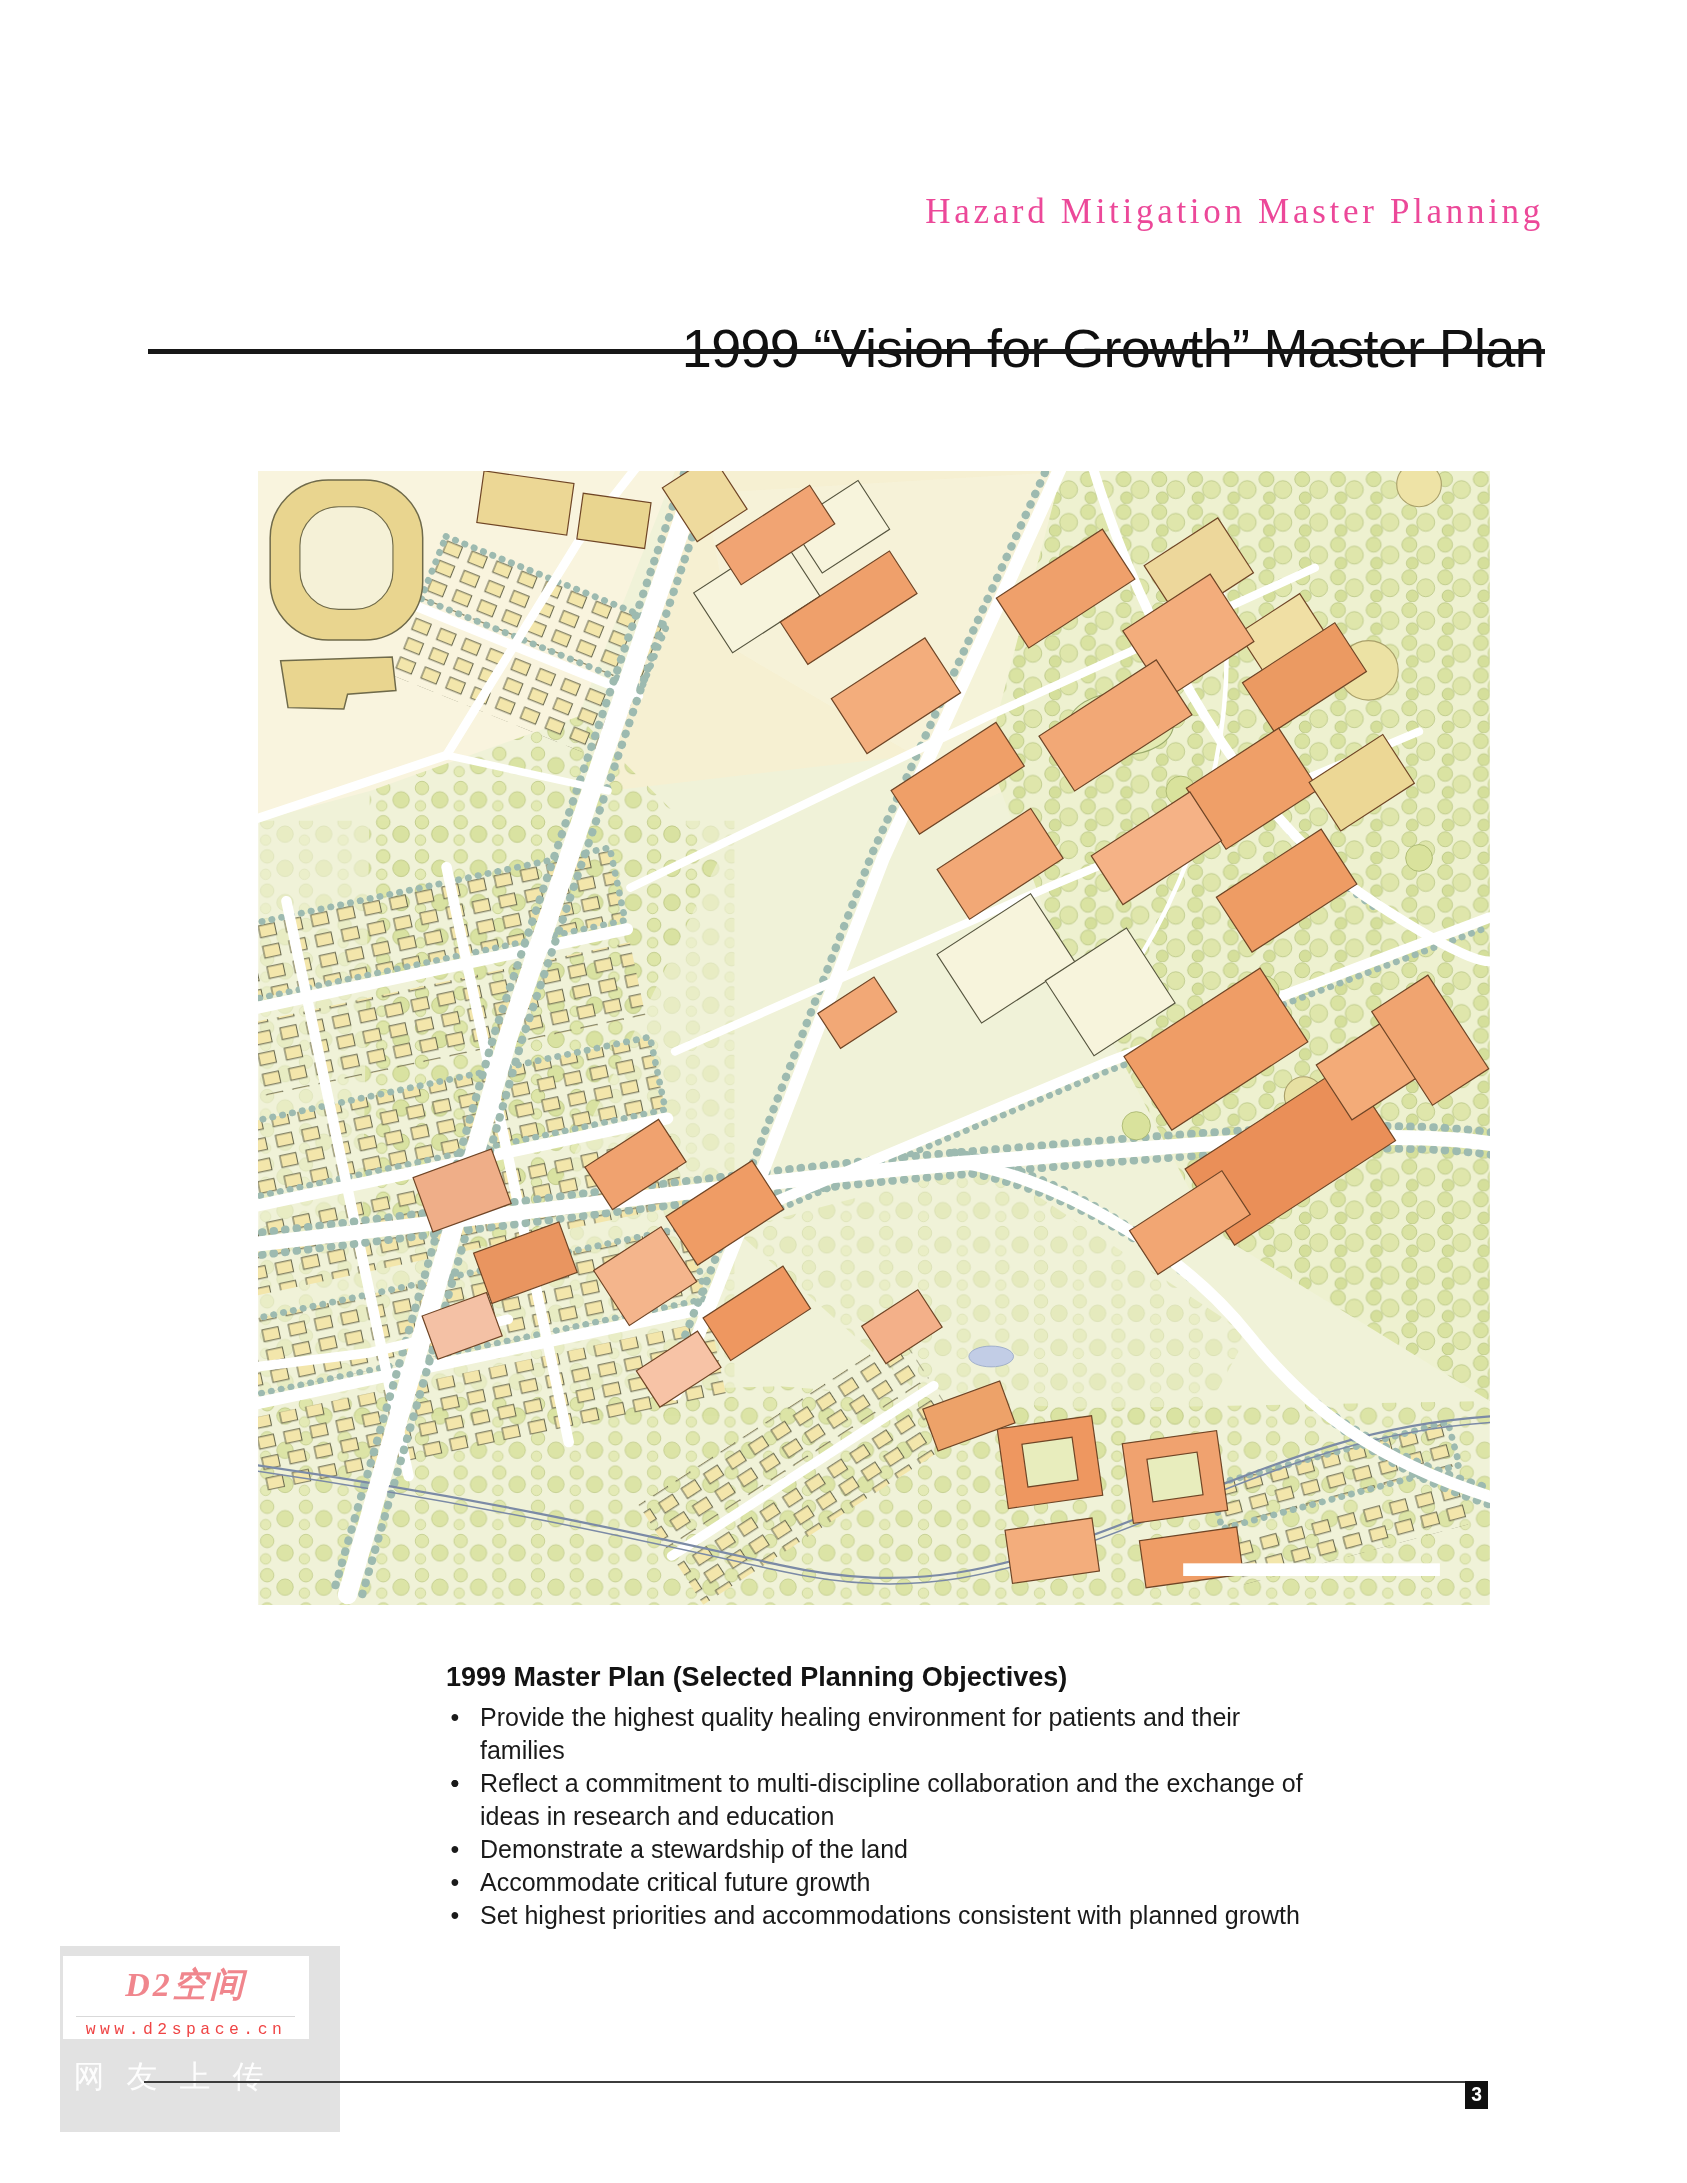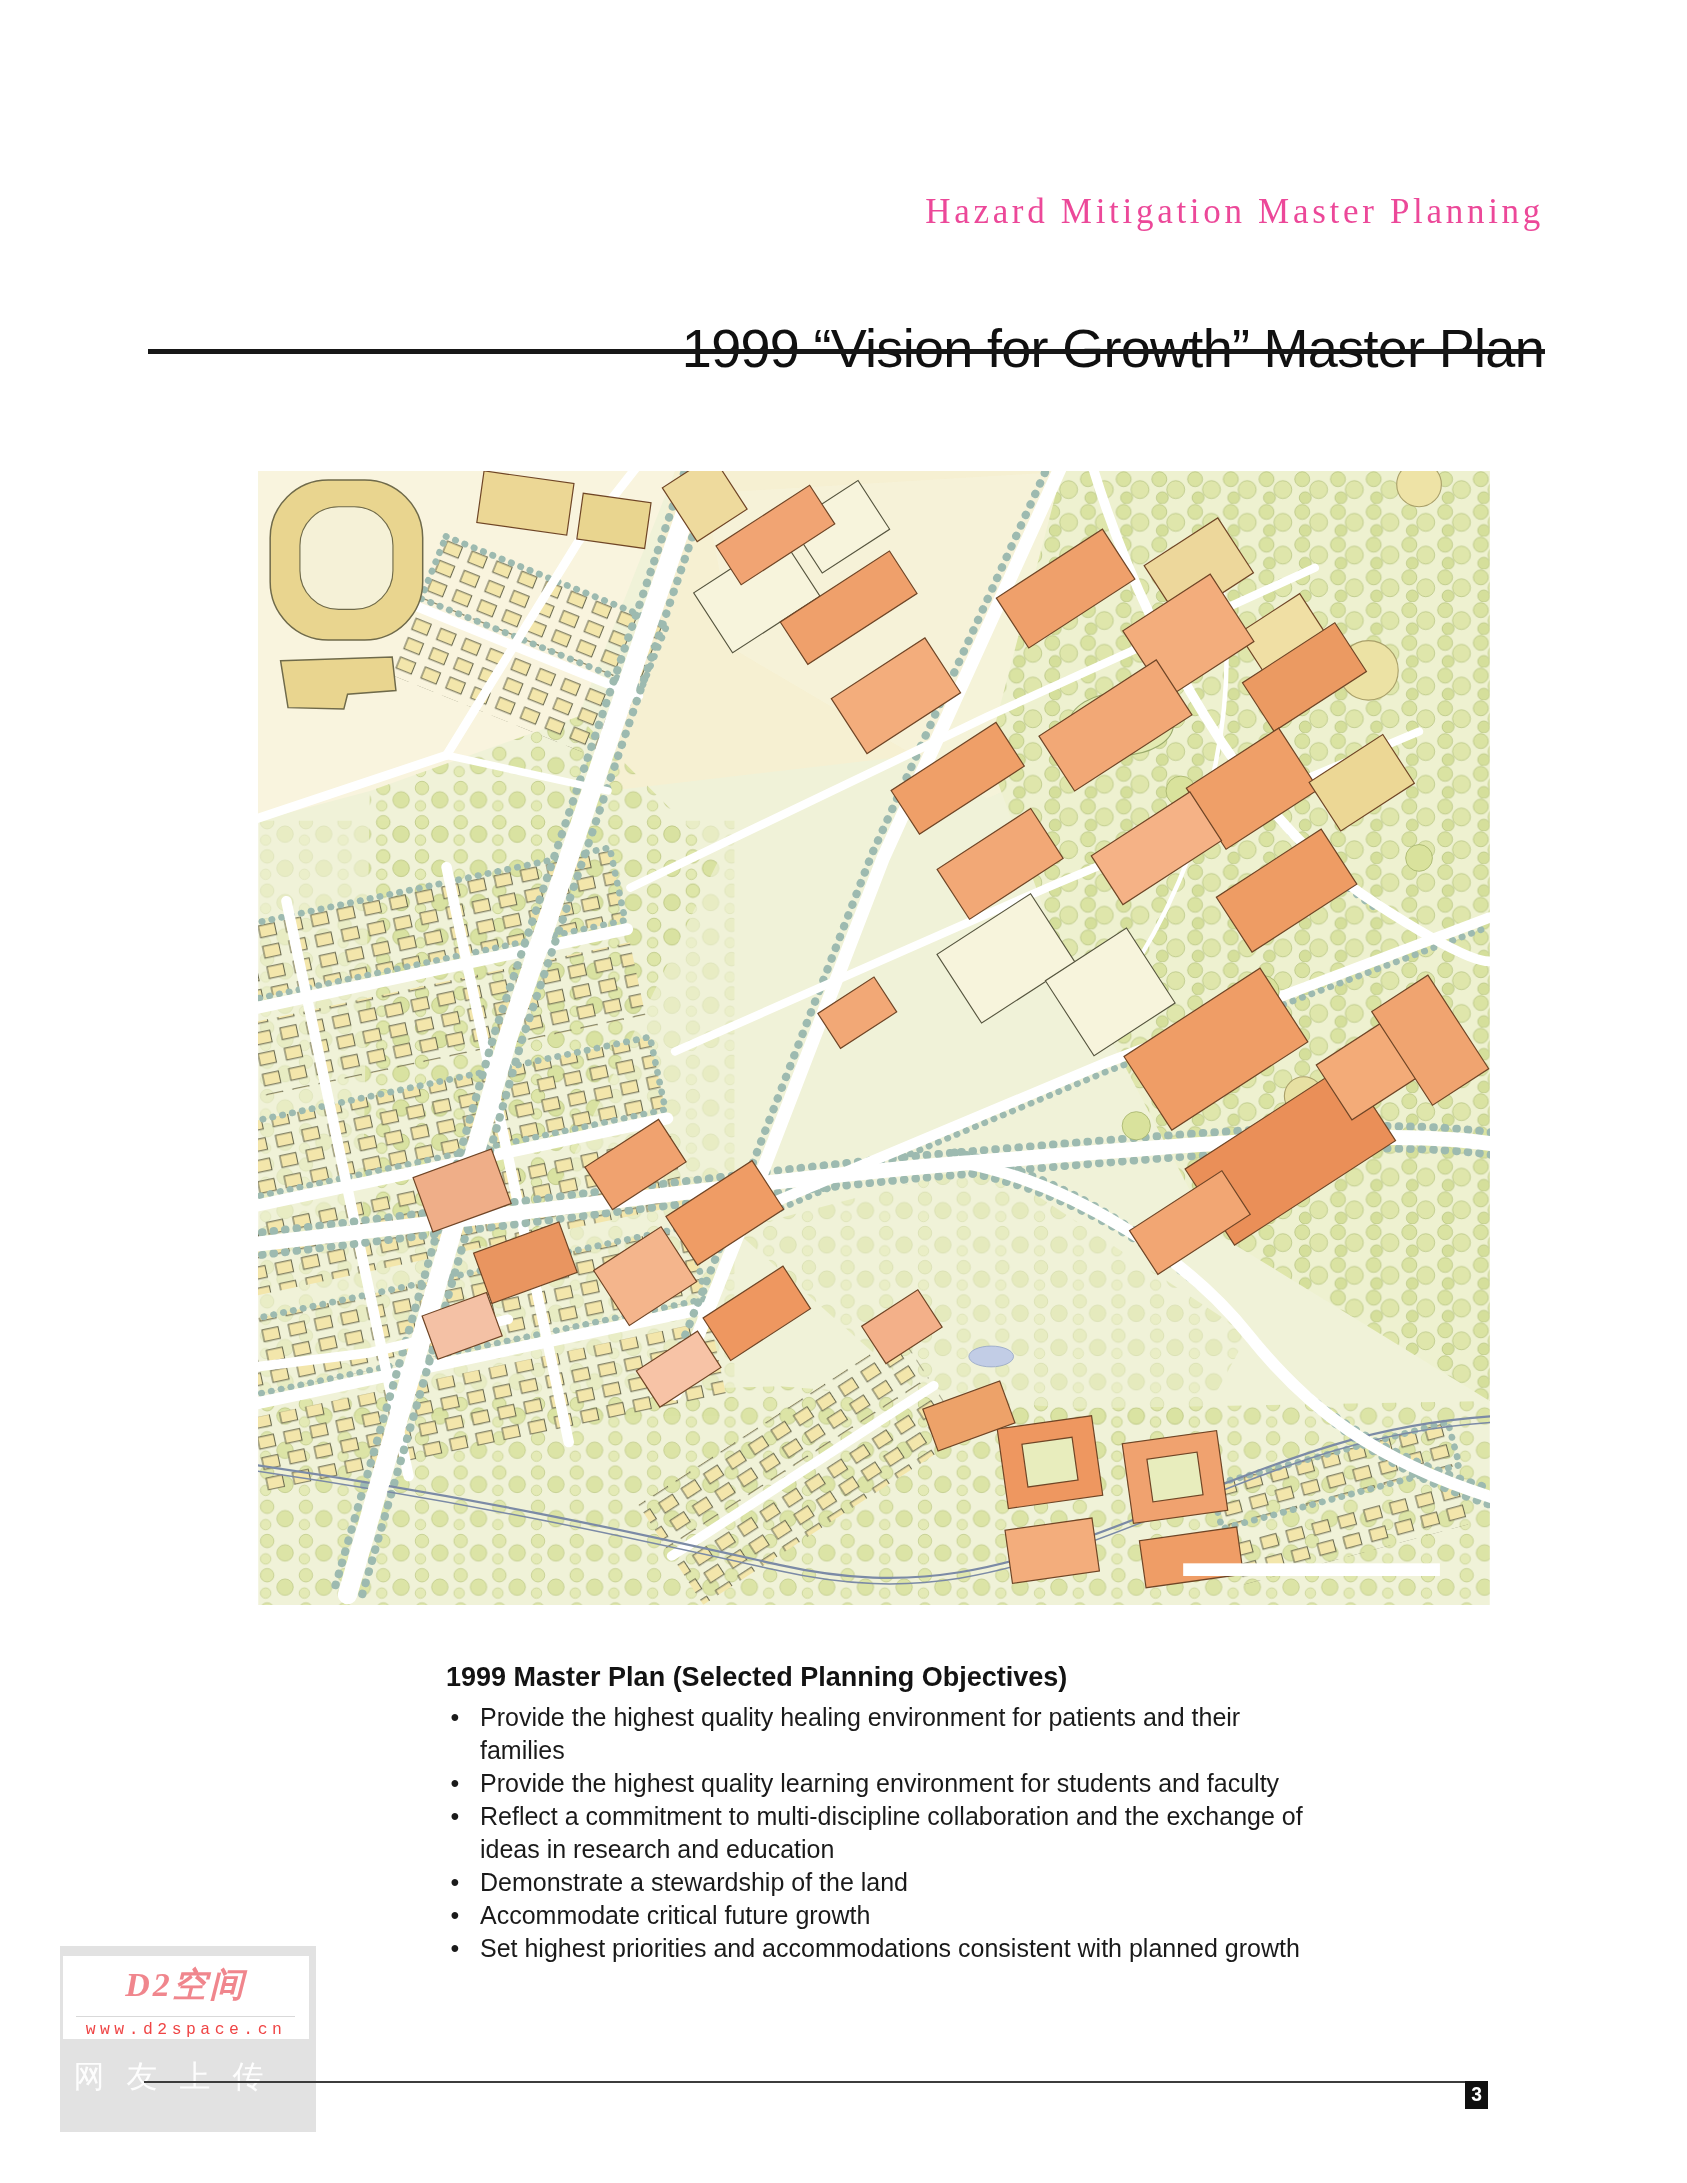--- a/index.html
+++ b/index.html
@@ -11,21 +11,21 @@
              color:#101010;letter-spacing:-0.7px;white-space:nowrap;margin-top:48px;}
   .title-rule{position:absolute;left:148px;top:349px;width:1397px;height:4.5px;background:#171717;}
   .map-wrap{position:absolute;left:258px;top:471px;width:1232px;height:1134px;}
   .sec-heading{position:absolute;left:446px;top:1662px;font-size:27px;font-weight:bold;
                color:#131313;letter-spacing:0px;}
   .objectives{position:absolute;left:446px;top:1701px;width:882px;font-size:25px;
               line-height:33px;color:#1a1a1a;}
   .objectives ul{margin:0;padding:0;list-style:none;}
   .objectives li{position:relative;padding-left:34px;}
   .objectives .b{position:absolute;left:4.5px;top:0;}
-  .wm-box{position:absolute;left:60px;top:1946px;width:256px;height:186px;background:#e2e2e2;}
+  .wm-box{position:absolute;left:60px;top:1946px;width:256px;height:186px;background:#e2e2e2;padding-left:24px;}
   .wm-white{position:absolute;left:3px;top:9.7px;width:246px;height:83px;background:#ffffff;}
   .wm-logo{position:absolute;left:0;top:6px;width:246px;text-align:center;
            font-family:"Liberation Serif",serif;font-style:italic;font-weight:bold;
            font-size:34px;color:#f0868d;letter-spacing:3px;}
   .wm-div{position:absolute;left:13.4px;top:60px;width:219px;height:1.5px;background:#d9d9d9;}
   .wm-url{position:absolute;left:0;top:64px;width:246px;text-align:center;
           font-family:"Liberation Mono",monospace;font-size:16.4px;color:#ef4444;letter-spacing:4.5px;}
   .wm-caption{position:absolute;left:13.4px;top:110px;font-size:31px;color:rgba(255,255,255,0.92);
               letter-spacing:22px;white-space:nowrap;}
   .footer-rule{position:absolute;left:144px;top:2081px;width:1322px;height:2.2px;background:#3c3c3c;}
@@ -209,21 +209,21 @@
 
       <rect x="1243" y="1468" width="345" height="17" fill="#ffffff"></rect>
     </svg>
   </div>
 
   <div class="sec-heading">1999 Master Plan (Selected Planning Objectives)</div>
 
   <div class="objectives">
     <ul>
       <li><span class="b">•</span><span>Provide the highest quality healing environment for patients and their families</span></li>
-      <li><span class="b">•</span><span>Provide the highest quality learning environment for students and faculty</span></li>
+      <li><span class="b">•</span></li>
       <li><span class="b">•</span><span>Reflect a commitment to multi-discipline collaboration and the exchange of ideas in research and education</span></li>
       <li><span class="b">•</span><span>Demonstrate a stewardship of the land</span></li>
       <li><span class="b">•</span><span>Accommodate critical future growth</span></li>
       <li><span class="b">•</span><span>Set highest priorities and accommodations consistent with planned growth</span></li>
     </ul>
   </div>
 
   <div class="wm-box">
     <div class="wm-white">
       <div class="wm-logo">D2空间</div>

